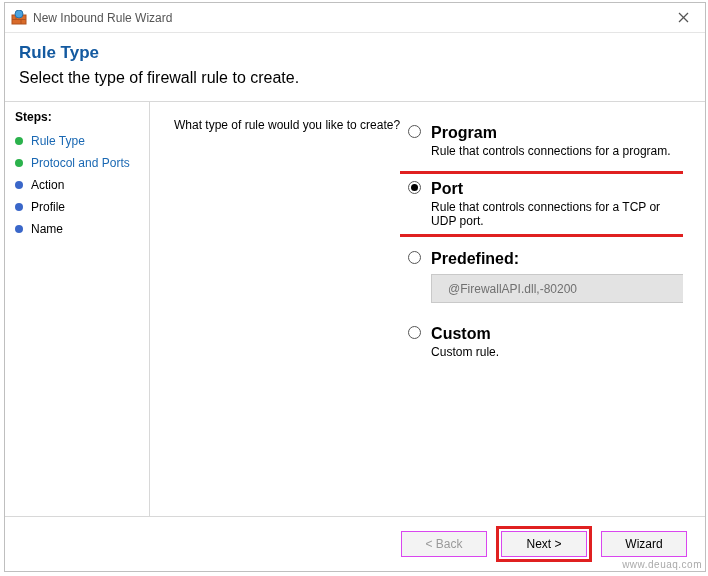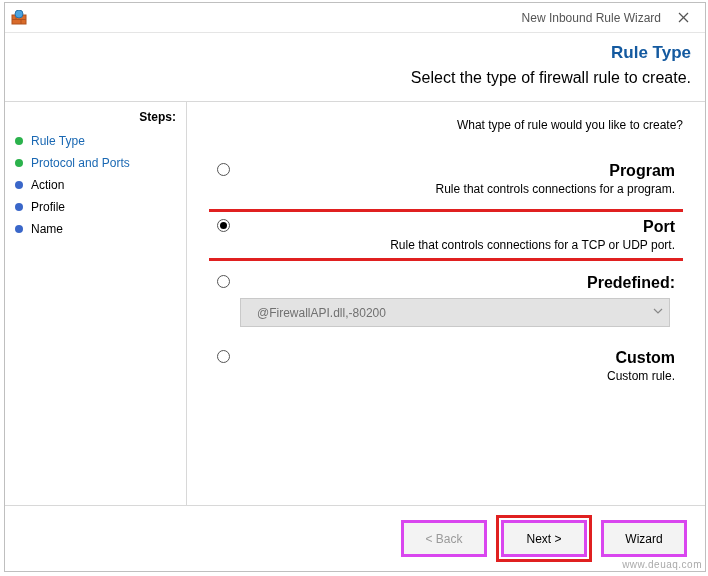--- a/index.html
+++ b/index.html
@@ -15,21 +15,20 @@
     position: relative;
   }
   .window {
     width: 702px;
     height: 570px;
     border: 1px solid #bfbfbf;
     margin: 2px 0 0 4px;
     display: flex;
     flex-direction: column;
     background: #fff;
-    text-align: right;
   }
   .titlebar {
     height: 30px;
     border-bottom: 1px solid #e5e5e5;
     display: flex;
     align-items: center;
     padding: 0 0 0 6px;
     background: #fff;
   }
   .titlebar .app-icon {
@@ -83,21 +82,20 @@
   }
   .bullet.green { background: #2bb24c; }
   .bullet.blue { background: #3a67c9; }
   .step.active a, .step a.linkish { color: #1a68b3; text-decoration: none; }
   .step .plain { color: #000; }
   .main {
     flex: 1;
     padding: 16px 22px 10px 22px;
     position: relative;
     display: flex;
-    flex-direction: column;
   }
   .question { font-size: 12px; margin-bottom: 24px; margin-left: 2px; }
   .options { flex: 1; overflow: auto; }
   .option {
     display: flex;
     align-items: flex-start;
     padding: 6px 8px;
     margin-bottom: 10px;
     position: relative;
   }
@@ -141,22 +139,22 @@
   }
   .footer {
     border-top: 1px solid #d8d8d8;
     padding: 14px 18px;
     display: flex;
     justify-content: flex-end;
     gap: 14px;
   }
   .btn {
     min-width: 86px;
-    height: 37px;
-    border: 3px solid #d946ef;
+    height: 26px;
+    border: 1px solid #d946ef;
     background: #f3f3f3;
     display: inline-flex;
     align-items: center;
     justify-content: center;
     font-size: 12px;
     color: #000;
     padding: 0 12px;
   }
   .btn.disabled { color: #9a9a9a; background: #f3f3f3; }
   .btn.highlight { outline: 3px solid #e02020; outline-offset: 2px; }

